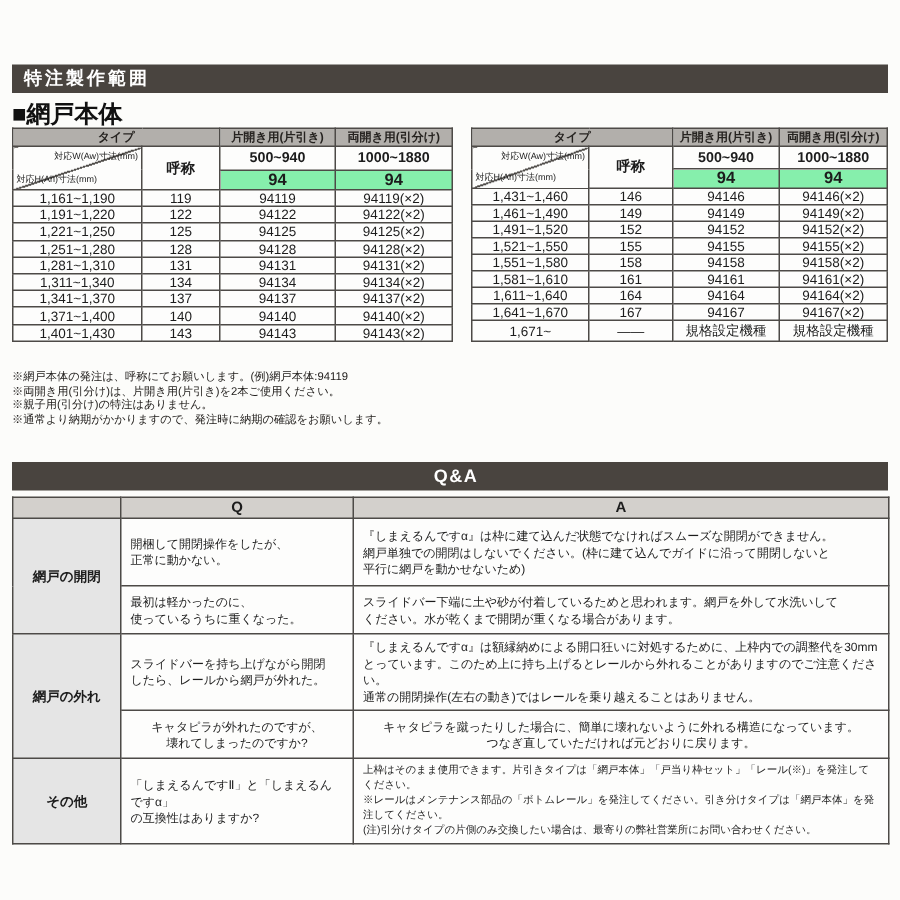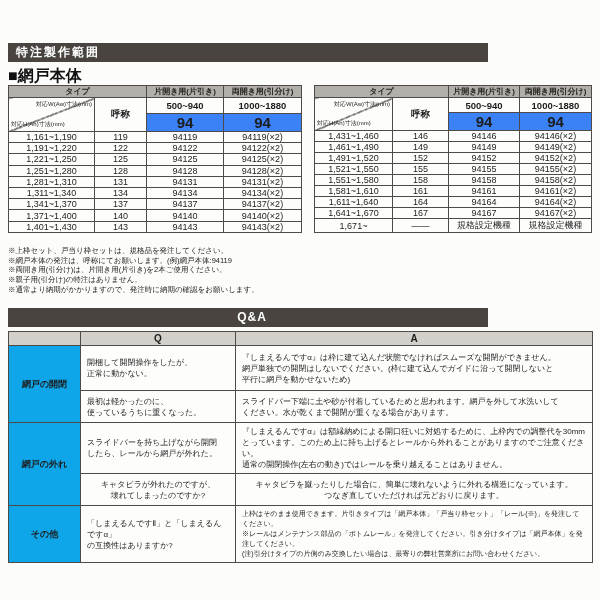--- a/index.html
+++ b/index.html
@@ -4,21 +4,21 @@
 <style>
   * { box-sizing: border-box; margin: 0; padding: 0; }
   html, body { width: 600px; height: 600px; }
   body {
     position: relative;
     background: #fcfcfa;
     font-family: "Liberation Sans", sans-serif;
     color: #1c1c1c;
   }
   .bar {
-    position: absolute; left: 8px; width: 480px; height: 19px;
+    position: absolute; left: 8px; width: 584px; height: 19px;
     background: #49443f; color: #ffffff;
     font-size: 12px; font-weight: bold; line-height: 19px;
     padding-left: 8px; letter-spacing: 2px;
   }
   #custom-range-bar { top: 43px; }
   #qa-bar { top: 308px; letter-spacing: 1px; text-align: center; }
   #spec-subtitle {
     position: absolute; top: 66px; left: 8px;
     font-size: 16px; font-weight: bold; color: #111;
   }
@@ -26,21 +26,21 @@
     position: absolute; top: 85px; left: 8px; width: 584px;
     display: flex; justify-content: space-between;
   }
   table.spec { border-collapse: collapse; table-layout: fixed; }
   table.spec td {
     border: 1px solid #4d4a47; text-align: center;
     padding: 0; overflow: hidden; vertical-align: middle;
   }
   .spec .ghead { background: #b2afab; font-size: 8px; font-weight: bold; height: 12px; color: #262320; }
   .spec .range-row td { height: 15px; font-size: 9.5px; font-weight: bold; background: #fdfdfc; }
-  .spec .code-row td { height: 13px; font-size: 15px; font-weight: bold; background: #3b82f6; }
+  .spec .code-row td { height: 13px; font-size: 11px; font-weight: bold; background: #86efac; }
   .spec .data-row td { height: 11px; font-size: 9px; background: #fdfdfc; }
   .spec td.diag {
     position: relative;
     background: linear-gradient(to bottom right,
       #fdfdfc calc(50% - 0.6px), #4d4a47 calc(50% - 0.6px),
       #4d4a47 calc(50% + 0.6px), #fdfdfc calc(50% + 0.6px));
   }
   .diag .wlab { position: absolute; top: 2px; right: 2px; font-size: 6px; font-weight: normal; }
   .diag .hlab { position: absolute; bottom: 2px; left: 2px; font-size: 6px; font-weight: normal; }
   .spec td.name-head { font-size: 9.5px; font-weight: bold; background: #fdfdfc; }
@@ -48,21 +48,21 @@
   table#qa-table {
     position: absolute; top: 331px; left: 8px; width: 584px;
     border-collapse: collapse; table-layout: fixed;
   }
   #qa-table td { border: 1px solid #4d4a47; background: #fdfdfc; }
   #qa-table td.hdr {
     background: #d3d0cc; text-align: center; font-weight: bold;
     font-size: 10px; height: 14px; padding: 0;
   }
   #qa-table td.cat {
-    background: #0ea5e9; text-align: center; font-weight: bold; font-size: 9px;
+    background: #e5e5e5; text-align: center; font-weight: bold; font-size: 9px;
   }
   #qa-table td.q, #qa-table td.a {
     font-size: 8px; line-height: 11px; padding: 3px 6px;
     vertical-align: middle; white-space: pre-line;
   }
   #qa-table td.a.small { font-size: 7px; line-height: 10px; }
   tr.r1 { height: 45px; } tr.r2 { height: 32px; }
   tr.r3 { height: 46px; } tr.r4 { height: 32px; text-align: center; } tr.r5 { height: 50px; }
 </style>
 </head>
@@ -235,21 +235,20 @@
       <td>1,671~</td>
       <td>――</td>
       <td>規格設定機種</td>
       <td>規格設定機種</td>
     </tr>
   </tbody>
     </table>
 </div>
 
 <div id="spec-notes">
-  <div>※上枠セット、戸当り枠セットは、規格品を発注してください。</div>
   <div>※網戸本体の発注は、呼称にてお願いします。(例)網戸本体:94119</div>
   <div>※両開き用(引分け)は、片開き用(片引き)を2本ご使用ください。</div>
   <div>※親子用(引分け)の特注はありません。</div>
   <div>※通常より納期がかかりますので、発注時に納期の確認をお願いします。</div>
 </div>
 
 <div class="bar" id="qa-bar">Q&amp;A</div>
 
 <table id="qa-table">
   <colgroup>

